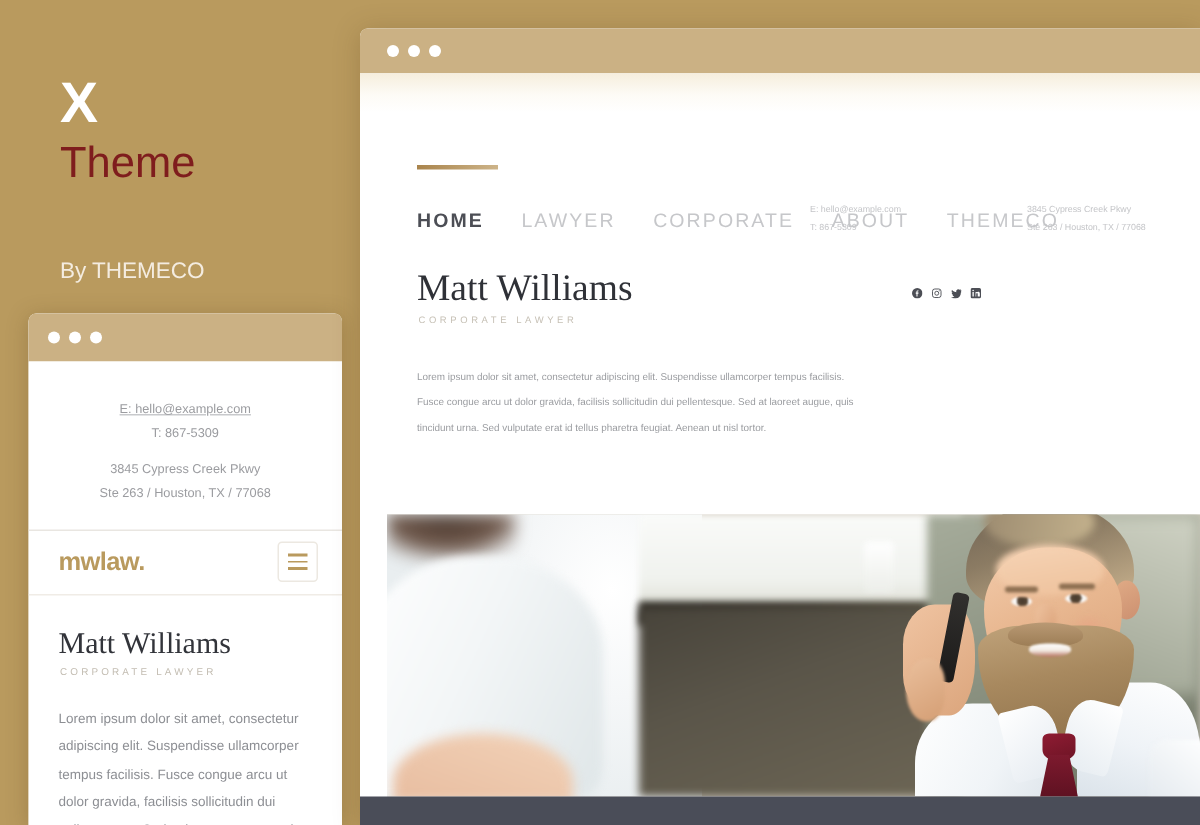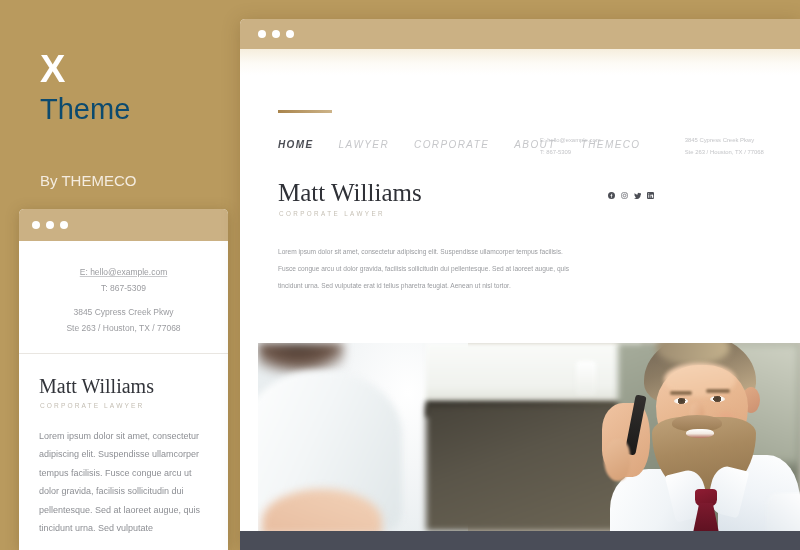--- a/index.html
+++ b/index.html
@@ -15,21 +15,21 @@
     position:absolute; left:0; top:0; width:240px; height:550px;
     background:#b99a5e;
   }
   #promo-x {
     position:absolute; left:40px; top:50px;
     font-size:38px; font-weight:bold; color:#ffffff; line-height:1;
     letter-spacing:0px;
   }
   #promo-theme {
     position:absolute; left:40px; top:95px;
-    font-size:29px; font-weight:300; color:#0c4a6e; line-height:1;
+    font-size:29px; font-weight:300; color:#7f1d1d; line-height:1;
   }
   #promo-by {
     position:absolute; left:40px; top:137px;
     font-size:15px; font-weight:400; color:#f4ece0; line-height:1;margin-top:36px;
   }
 
   
   #mobile {
     position:absolute; left:19px; top:209px; width:209px; height:341px;
     background:#ffffff;
@@ -99,21 +99,21 @@
   
   #dt-header { position:relative; height:75px; }
   #dt-logo-bar {
     position:absolute; left:38px; top:61px; width:54px; height:2.5px;
     background:linear-gradient(90deg,#a9844c,#cdb489);
   }
   #dt-nav {
     position:absolute; left:38px; top:90px;
     display:flex; gap:25px; align-items:center;
   }
-  .nav-item { font-size:10px; letter-spacing:1.4px; color:#c6c7ca;font-style:italic; }
+  .nav-item { font-size:13px; letter-spacing:1.4px; color:#c6c7ca; }
   .nav-item.active { color:#4c4e55; font-weight:bold; }
   #dt-contact {
     position:absolute; left:300px; top:86px;
     display:flex; gap:84px;
   }
   .ci-col { font-size:5.9px; color:#c4c5c8; line-height:1.95; white-space:nowrap; }
 
   
   #dt-hero { position:relative; margin:56px 0 0 0; }
   #dt-name {
@@ -354,20 +354,28 @@
 
     <div id="mobile-contact">
       <div class="em">E: hello@example.com</div>
       <div>T: 867-5309</div>
       <div class="blk">3845 Cypress Creek Pkwy</div>
       <div>Ste 263 / Houston, TX / 77068</div>
     </div>
 
     <div id="mobile-divider"></div>
 
+    <div id="mobile-header">
+      <div id="mobile-logo">mwlaw.</div>
+      <div id="mobile-burger">
+        <i></i>
+          <i></i>
+          <i></i>
+      </div>
+    </div>
 
     <div id="mobile-name">Matt Williams</div>
     <div id="mobile-role">CORPORATE LAWYER</div>
     <div id="mobile-para">Lorem ipsum dolor sit amet, consectetur adipiscing elit. Suspendisse ullamcorper tempus facilisis. Fusce congue arcu ut dolor gravida, facilisis sollicitudin dui pellentesque. Sed at laoreet augue, quis tincidunt urna. Sed vulputate</div>
   </div>
 </div>
 
 <div id="desktop">
 
   <div id="desktop-bar">

